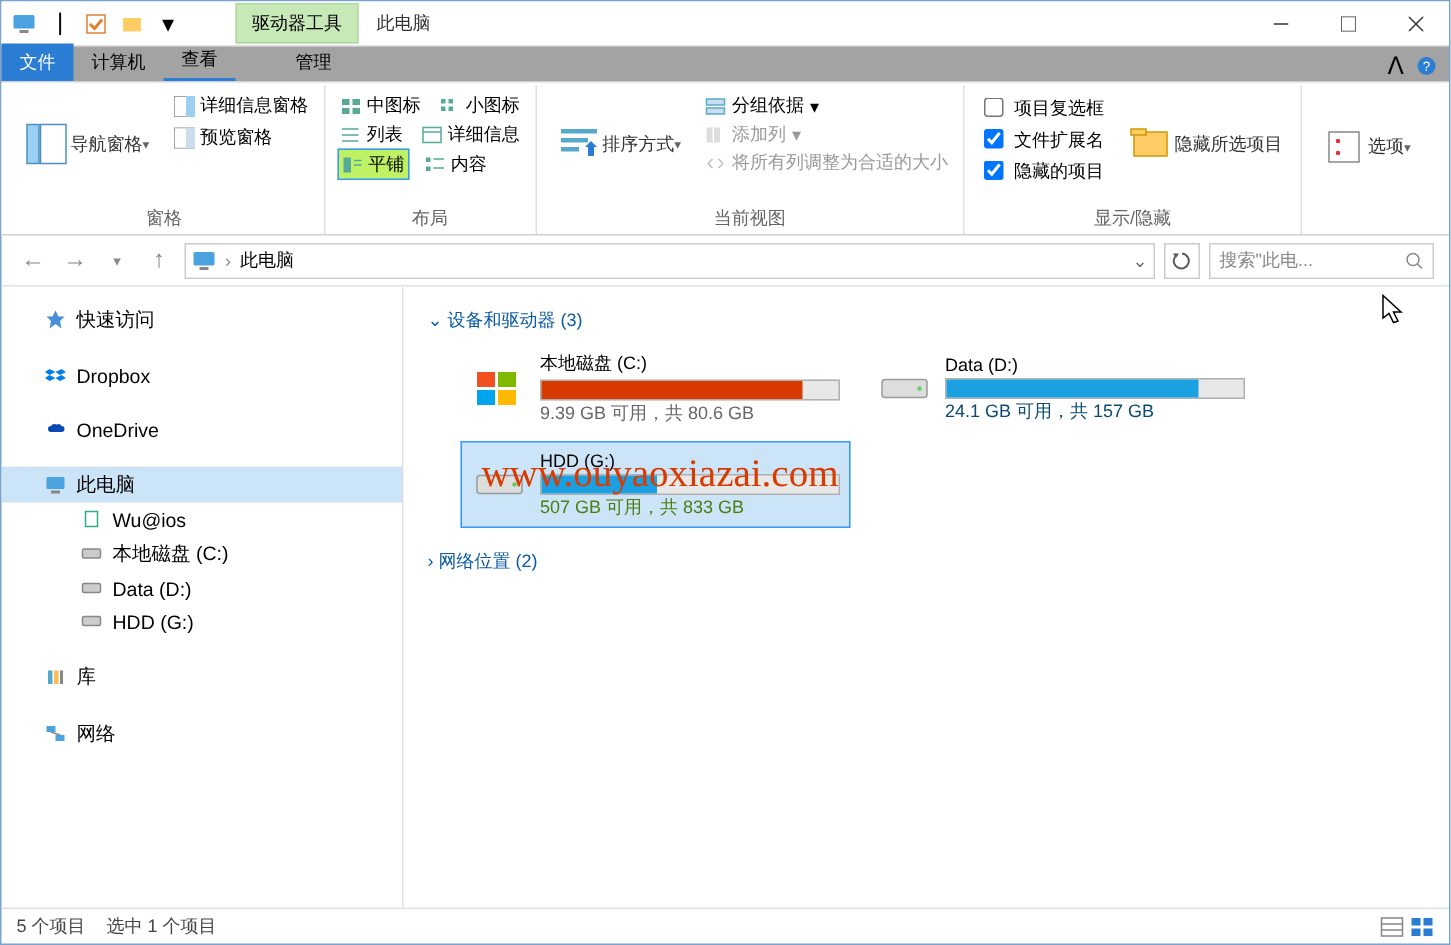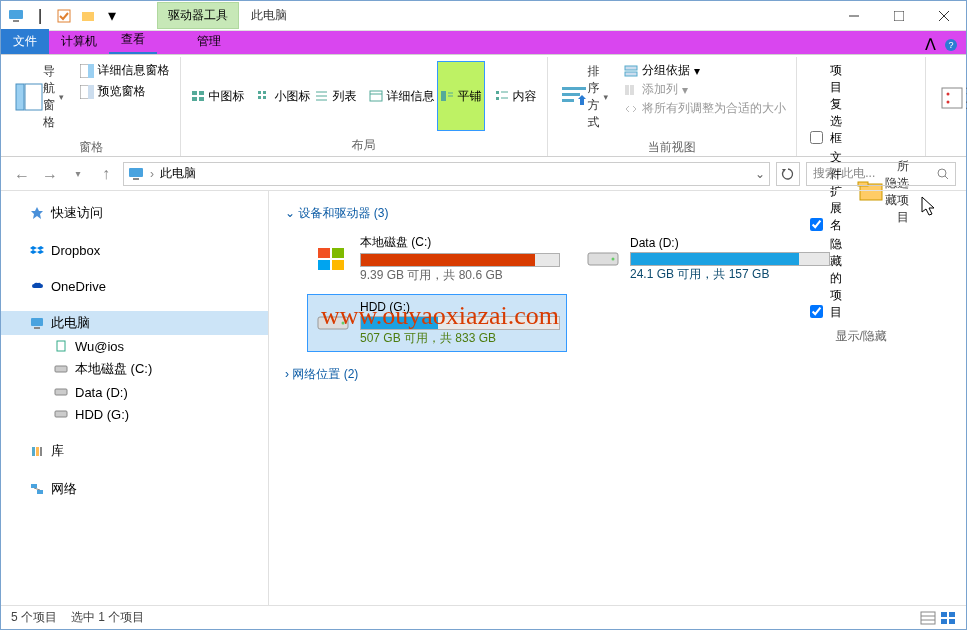--- a/index.html
+++ b/index.html
@@ -5,21 +5,21 @@
 * { box-sizing: border-box; font-family: "Microsoft YaHei", "Segoe UI", sans-serif; }
 body { margin: 0; background: #f0f0f0; }
 .window { width: 967px; height: 630px; background: #fff; position: relative; margin: 0; display: flex; flex-direction: column; border: 1px solid #79a3cf; }
 .titlebar { height: 30px; background: #fff; display: flex; align-items: center; border-bottom: 1px solid #e0e0e0; }
 .quickaccess { display: flex; align-items: center; padding: 0 4px; gap: 2px; }
 .qicon { width: 22px; height: 22px; display: inline-flex; align-items: center; justify-content: center; }
 .tabledrive { margin-left: 30px; background: #c7e8b7; padding: 4px 10px; font-size: 12px; border: 1px solid #b0d89f; }
 .titletext { margin-left: 12px; font-size: 12px; color: #333; }
 .winbtns { margin-left: auto; display: flex; }
 .winbtn { width: 45px; height: 30px; display: flex; align-items: center; justify-content: center; color: #333; font-size: 12px; }
-.tabrow { height: 24px; display: flex; align-items: flex-end; background: #d946ef; border-bottom: 1px solid #d0d0d0; }
+.tabrow { height: 24px; display: flex; align-items: flex-end; background: #a3a3a3; border-bottom: 1px solid #d0d0d0; }
 .tab { padding: 4px 12px; font-size: 12px; cursor: pointer; }
 .tab.file { background: #2b7cd3; color: #fff; }
 .tab.sel { border-bottom: 2px solid #2b7cd3; }
 .tabtool { padding: 4px 14px; font-size: 12px; }
 .ribbonhelp { margin-left: auto; display: flex; align-items: center; gap: 8px; padding-right: 8px; }
 .ribbon { height: 102px; background: #fff; border-bottom: 1px solid #d0d0d0; display: flex; padding: 2px 2px 0; }
 .rgroup { border-right: 1px solid #e0e0e0; display: flex; flex-direction: column; }
 .rgrouplabel { text-align: center; font-size: 12px; color: #666; padding: 2px 0; margin-top: auto; }
 .rgroupbody { display: flex; padding: 4px 8px; gap: 10px; flex: 1; }
 .rbigbtn { display: flex; flex-direction: row; align-items: center; justify-content: center; font-size: 12px; color: #333; padding: 2px 4px; }
@@ -147,21 +147,21 @@
                 <rect x="8" y="0" width="6" height="14" fill="#cde"></rect>
               </svg>
               <span>预览窗格</span>
             </div>
         </div>
       </div>
       <div class="rgrouplabel">窗格</div>
     </div>
 
     <div class="rgroup">
-      <div class="rgroupbody" style="flex-direction:row; gap:0;">
+      <div class="rgroupbody" style="flex-direction:column; gap:0;">
         <div style="display:flex;gap:8px">
           <div class="rsmrow">
               <svg width="14" height="12">
                 <rect x="1" y="1" width="5" height="4" fill="#5a9"></rect>
                 <rect x="8" y="1" width="5" height="4" fill="#5a9"></rect>
                 <rect x="1" y="7" width="5" height="4" fill="#5a9"></rect>
                 <rect x="8" y="7" width="5" height="4" fill="#5a9"></rect>
               </svg>
               <span>中图标</span>
             </div>

